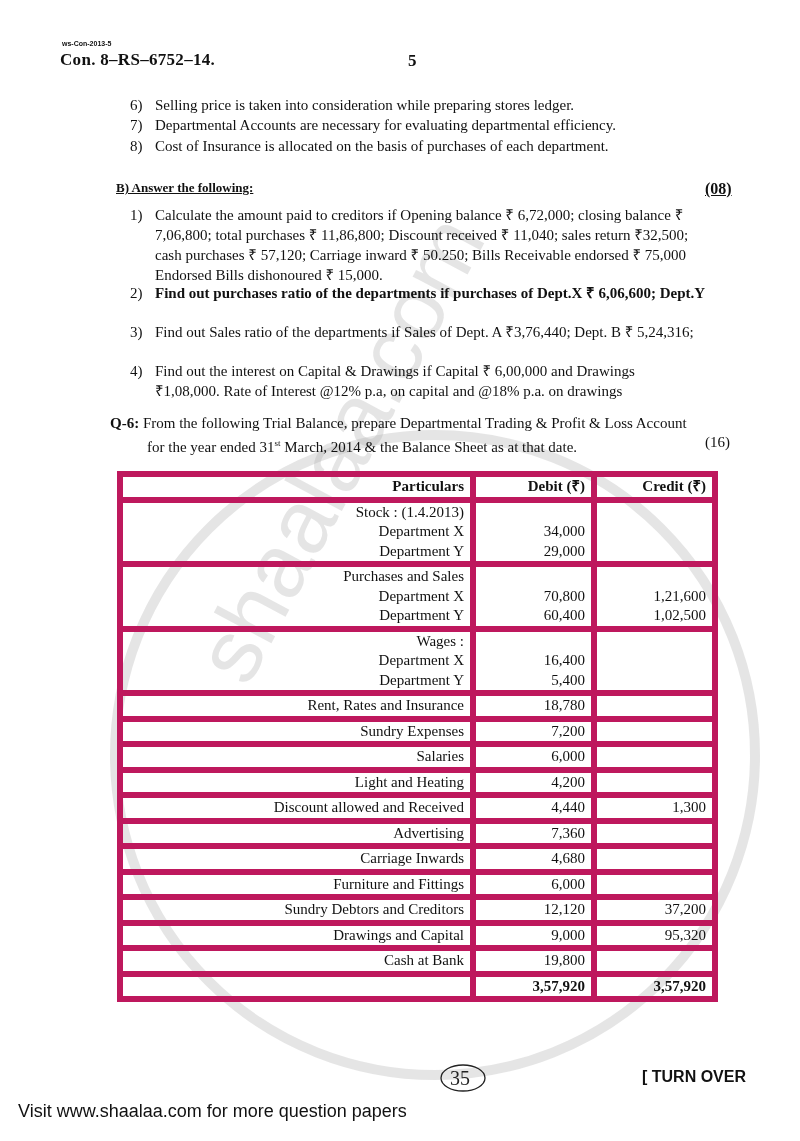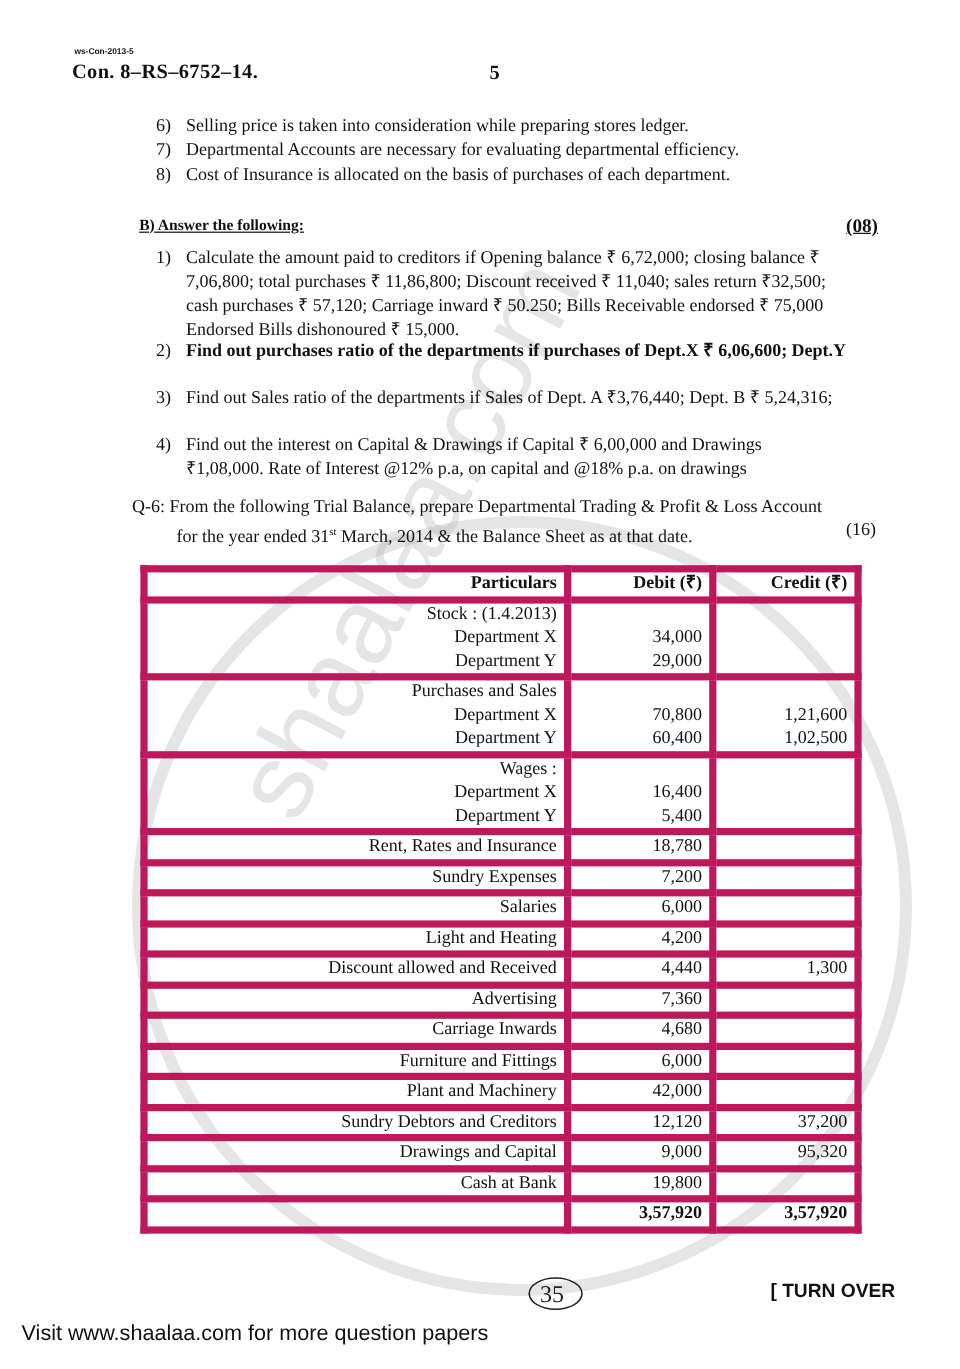--- a/index.html
+++ b/index.html
@@ -14,21 +14,21 @@
 
   .line { font-size: 15px; line-height: 20px; white-space: nowrap; }
   .item { position: absolute; font-size: 15px; line-height: 20px; }
   .item .num { position: absolute; left: 0; top: 0; }
   .item .txt { position: absolute; left: 25px; top: 0; text-align: justify; }
 
   .sec-b { left: 116px; top: 180px; font-size: 13px; font-weight: bold; text-decoration: underline; }
   .marks08 { left: 705px; top: 180px; font-size: 16px; font-weight: bold; text-decoration: underline; }
 
   .q6 { left: 110px; top: 413px; font-size: 15px; line-height: 21px; width: 625px; }
-  .q6 b { font-weight: normal; }
+  .q6 b { font-weight: bold; }
   .marks16 { left: 705px; top: 434px; font-size: 15px; }
 
   table.tb {
     position: absolute; left: 117px; top: 471px; border-collapse: collapse;
     font-size: 15px; line-height: 19.5px;
   }
   table.tb td, table.tb th {
     border: 6px solid #be185d; padding: 0 6px; vertical-align: top; text-align: right;
   }
   table.tb th { font-weight: bold; }
@@ -262,31 +262,20 @@
         </td>
         <td class="c2">
           <div class="blank-cell">6,000</div>
         </td>
         <td class="c3">
           <div class="blank-cell">&nbsp;</div>
         </td>
       </tr>
       <tr>
         <td class="c1">
-          <div class="blank-cell">Plant and Machinery</div>
-        </td>
-        <td class="c2">
-          <div class="blank-cell">42,000</div>
-        </td>
-        <td class="c3">
-          <div class="blank-cell">&nbsp;</div>
-        </td>
-      </tr>
-      <tr>
-        <td class="c1">
           <div class="blank-cell">Sundry Debtors and Creditors</div>
         </td>
         <td class="c2">
           <div class="blank-cell">12,120</div>
         </td>
         <td class="c3">
           <div class="blank-cell">37,200</div>
         </td>
       </tr>
       <tr>

